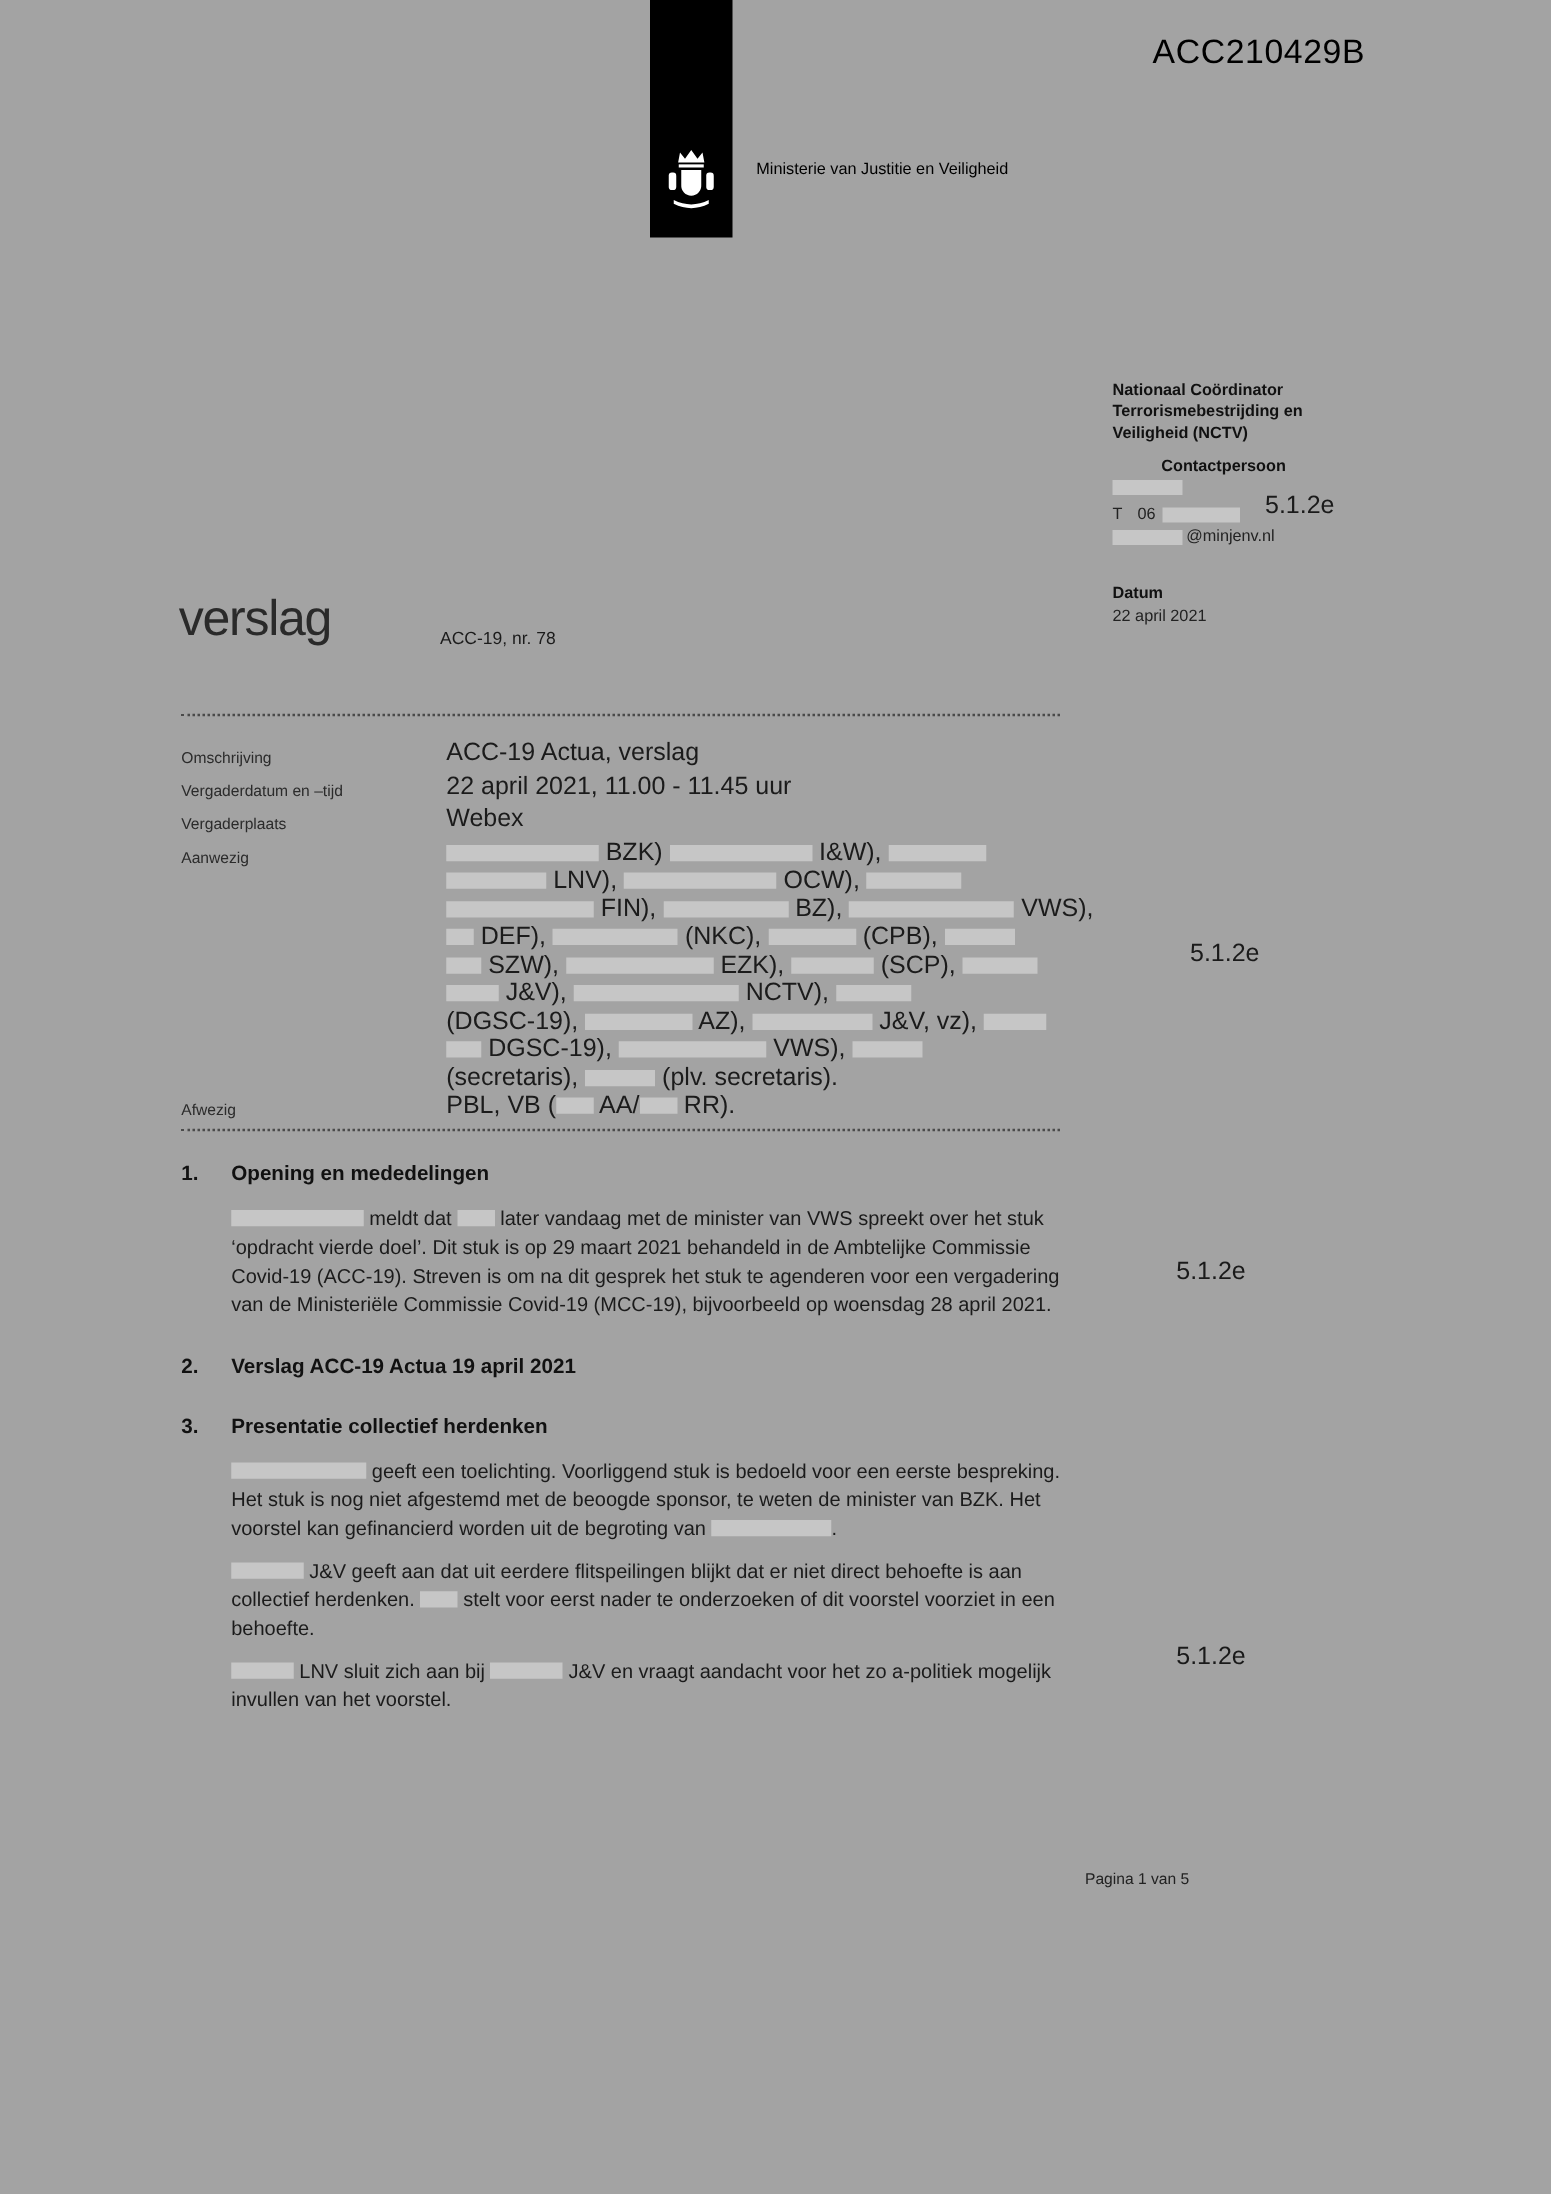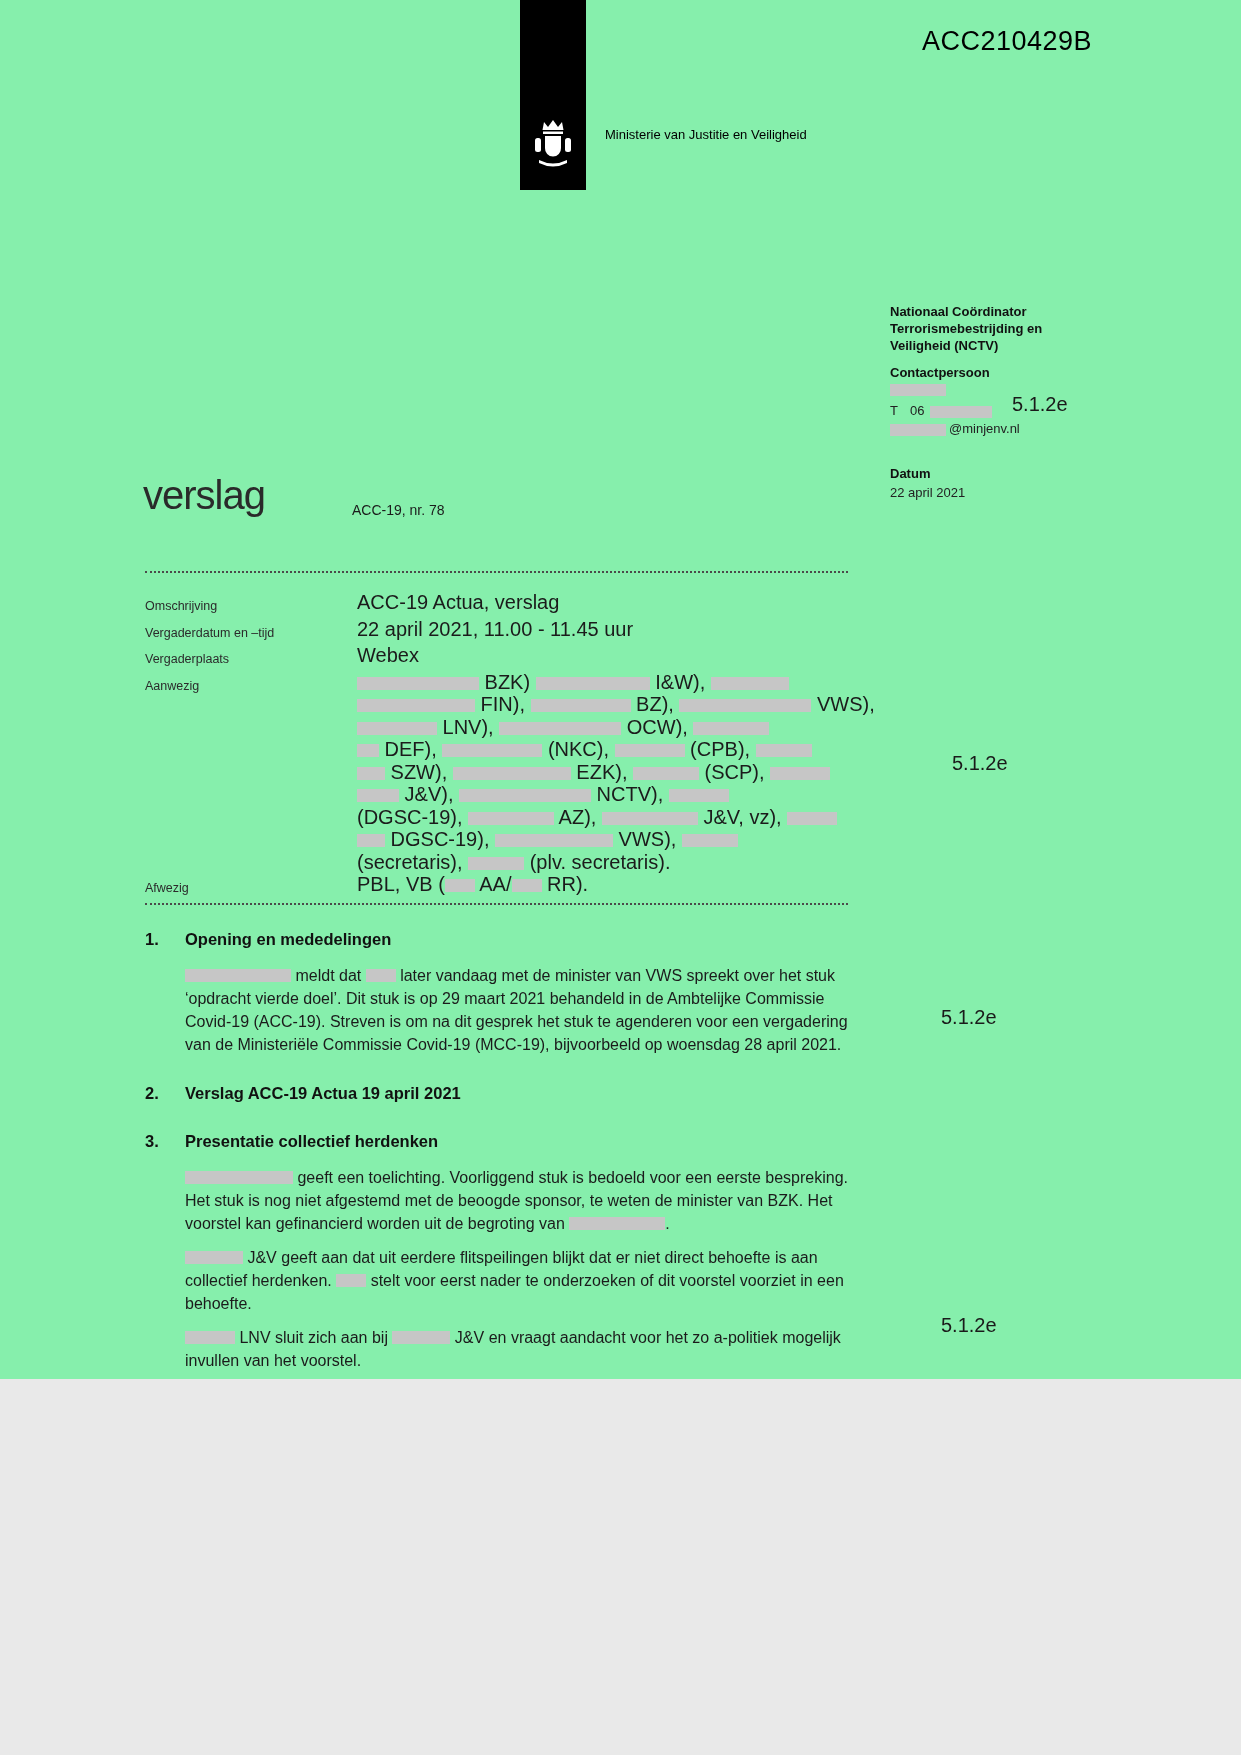--- a/index.html
+++ b/index.html
@@ -1,19 +1,19 @@
 <!DOCTYPE html>
 <html><head>
 <meta charset="utf-8">
 <style>
   * { margin:0; padding:0; box-sizing:border-box; }
   html,body { background:#e9e9e9; }
   .page {
-    position:relative; width:1241px; height:1379px; margin:0 auto;
-    background:#86efac; overflow:hidden;
+    position:relative; width:1241px; height:1755px; margin:0 auto;
+    background:#a3a3a3; overflow:hidden;
     font-family:"Liberation Sans", sans-serif; color:#1b1b1b;
   }
   .abs { position:absolute; }
 
   
   .ref-code { font-size:27px; letter-spacing:0.5px; color:#000; }
   .logo-bar { background:#000; display:flex; align-items:flex-end; justify-content:center; }
   .logo-emblem { margin-bottom:22px; }
   .ministry-name { font-size:13px; color:#000; }
 
@@ -70,21 +70,21 @@
   </div>
 
   <div class="abs ministry-name" style="left:605px; top:127px;">Ministerie van Justitie en Veiligheid</div>
 
   <div class="abs info-org" style="left:890px; top:303px; width:220px;">
     <div>Nationaal Coördinator</div>
     <div>Terrorismebestrijding en</div>
     <div>Veiligheid (NCTV)</div>
   </div>
 
-  <div class="abs info-label" style="left:890px; top:365px;">Contactpersoon</div>
+  <div class="abs info-label" style="left:929px; top:365px;">Contactpersoon</div>
 
   <span class="abs bar" style="left:890px; top:384px; width:56px; height:12px;"></span>
 
   <div class="abs info-text" style="left:890px; top:403px;">
     <span>T</span><span style="display:inline-block;width:12px;"></span><span>06</span>
     <span class="bar" style="width:62px; height:12px; margin-left:2px;"></span>
   </div>
 
   <div class="abs info-text" style="left:890px; top:421px;">
     <span class="bar" style="width:56px; height:12px; margin-right:3px;"></span><span>@minjenv.nl</span>
@@ -106,22 +106,22 @@
 
     <div class="label">Vergaderdatum en –tijd</div>
     <div class="value">22 april 2021, 11.00 - 11.45 uur</div>
 
     <div class="label">Vergaderplaats</div>
     <div class="value">Webex</div>
 
     <div class="label">Aanwezig</div>
     <div class="value">
       <div class="line"><span class="redact" style="width: 122px;"></span> BZK) <span class="redact" style="width: 114px;"></span> I&amp;W), <span class="redact" style="width: 78px;"></span></div>
+      <div class="line"><span class="redact" style="width: 80px;"></span> LNV), <span class="redact" style="width: 122px;"></span> OCW), <span class="redact" style="width: 76px;"></span></div>
       <div class="line"><span class="redact" style="width: 118px;"></span> FIN), <span class="redact" style="width: 100px;"></span> BZ), <span class="redact" style="width: 132px;"></span> VWS),</div>
-      <div class="line"><span class="redact" style="width: 80px;"></span> LNV), <span class="redact" style="width: 122px;"></span> OCW), <span class="redact" style="width: 76px;"></span></div>
       <div class="line"><span class="redact" style="width: 22px;"></span> DEF), <span class="redact" style="width: 100px;"></span> (NKC), <span class="redact" style="width: 70px;"></span> (CPB), <span class="redact" style="width: 56px;"></span></div>
       <div class="line"><span class="redact" style="width: 28px;"></span> SZW), <span class="redact" style="width: 118px;"></span> EZK), <span class="redact" style="width: 66px;"></span> (SCP), <span class="redact" style="width: 60px;"></span></div>
       <div class="line"><span class="redact" style="width: 42px;"></span> J&amp;V), <span class="redact" style="width: 132px;"></span> NCTV), <span class="redact" style="width: 60px;"></span></div>
       <div class="line">(DGSC-19), <span class="redact" style="width: 86px;"></span> AZ), <span class="redact" style="width: 96px;"></span> J&amp;V, vz), <span class="redact" style="width: 50px;"></span></div>
       <div class="line"><span class="redact" style="width: 28px;"></span> DGSC-19), <span class="redact" style="width: 118px;"></span> VWS), <span class="redact" style="width: 56px;"></span></div>
       <div class="line">(secretaris), <span class="redact" style="width: 56px;"></span> (plv. secretaris).</div>
     </div>
 
     <div class="label">Afwezig</div>
     <div class="value">PBL, VB (<span class="redact" style="width: 30px;"></span> AA/<span class="redact" style="width: 30px;"></span> RR).</div>

